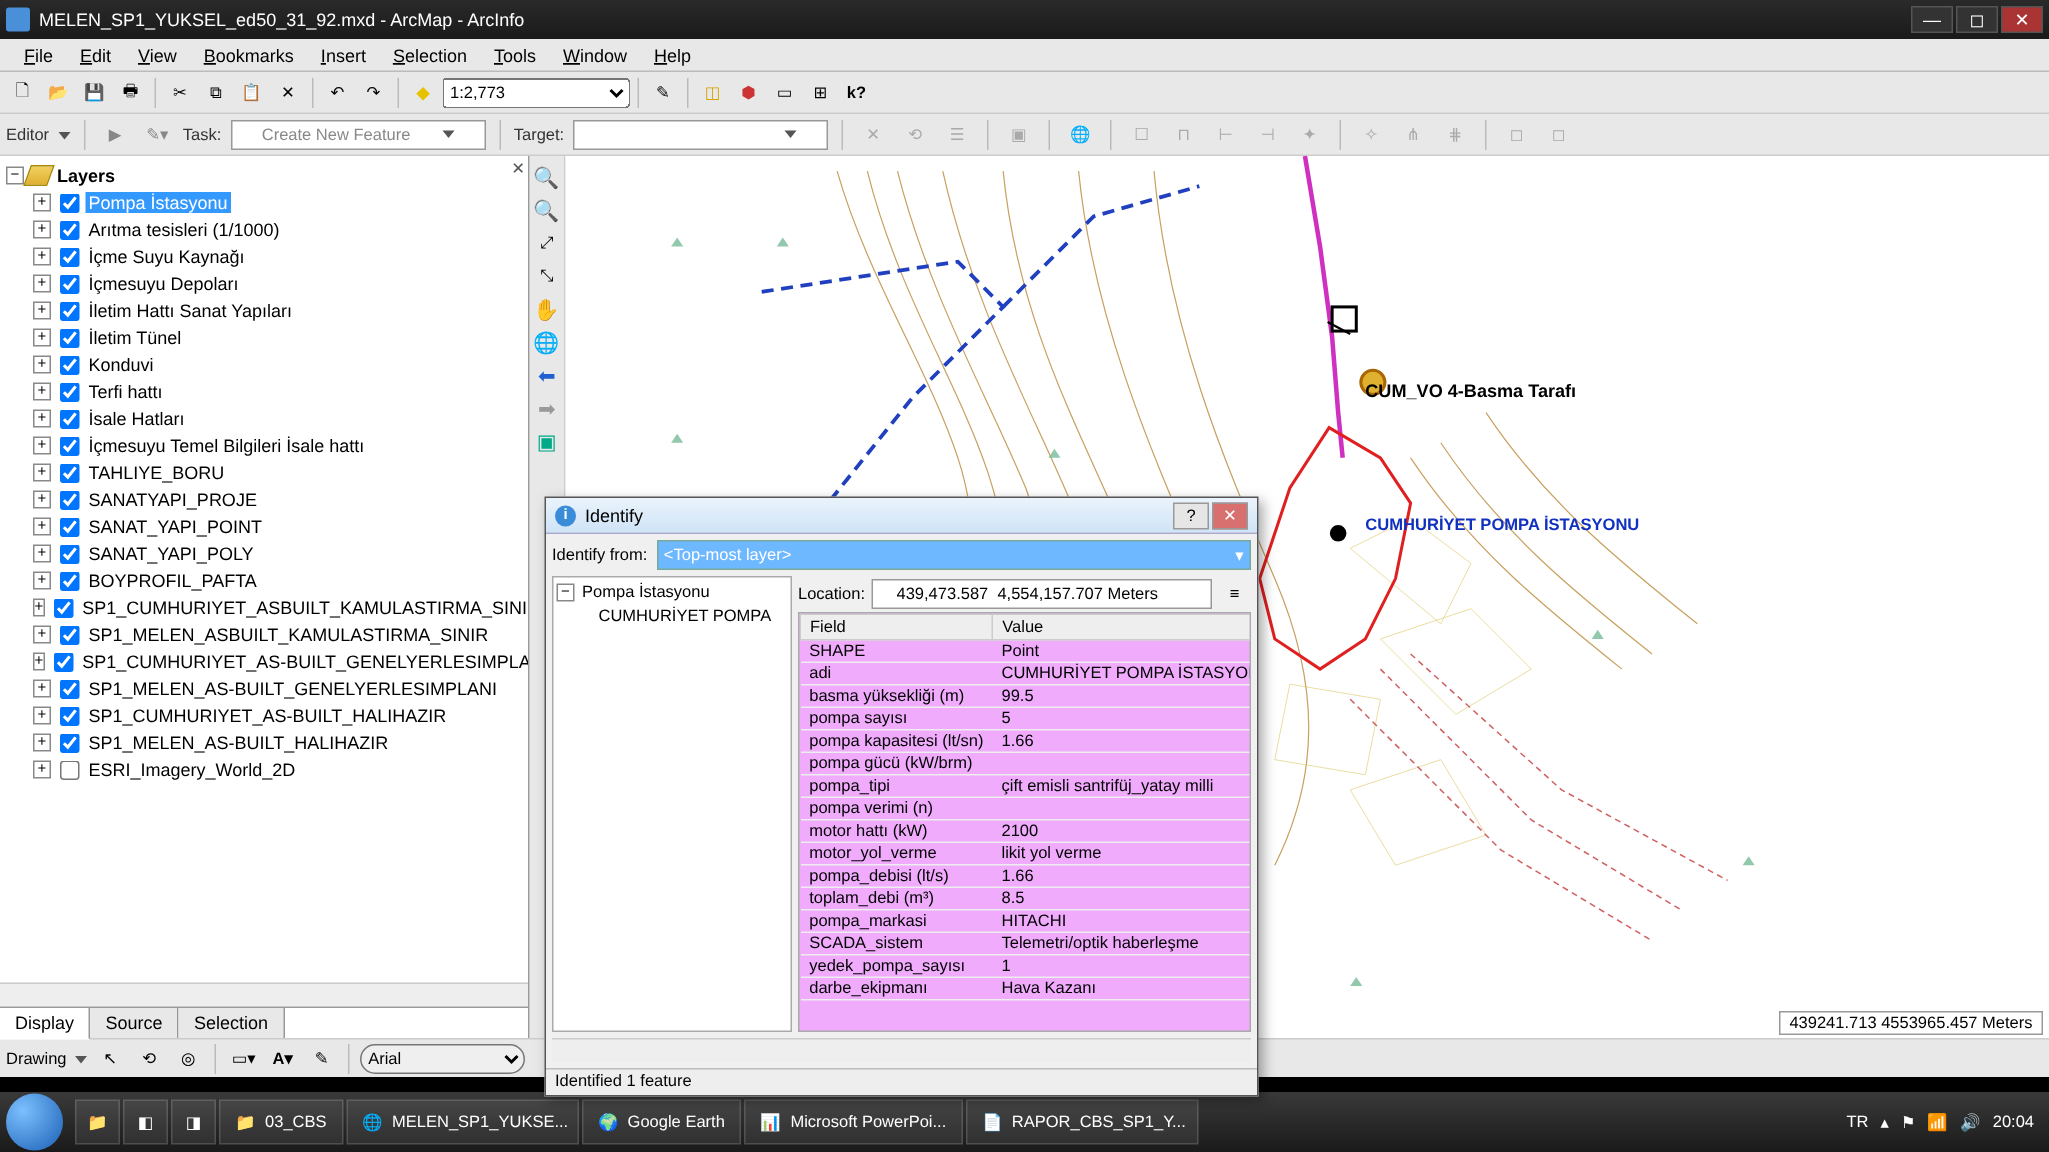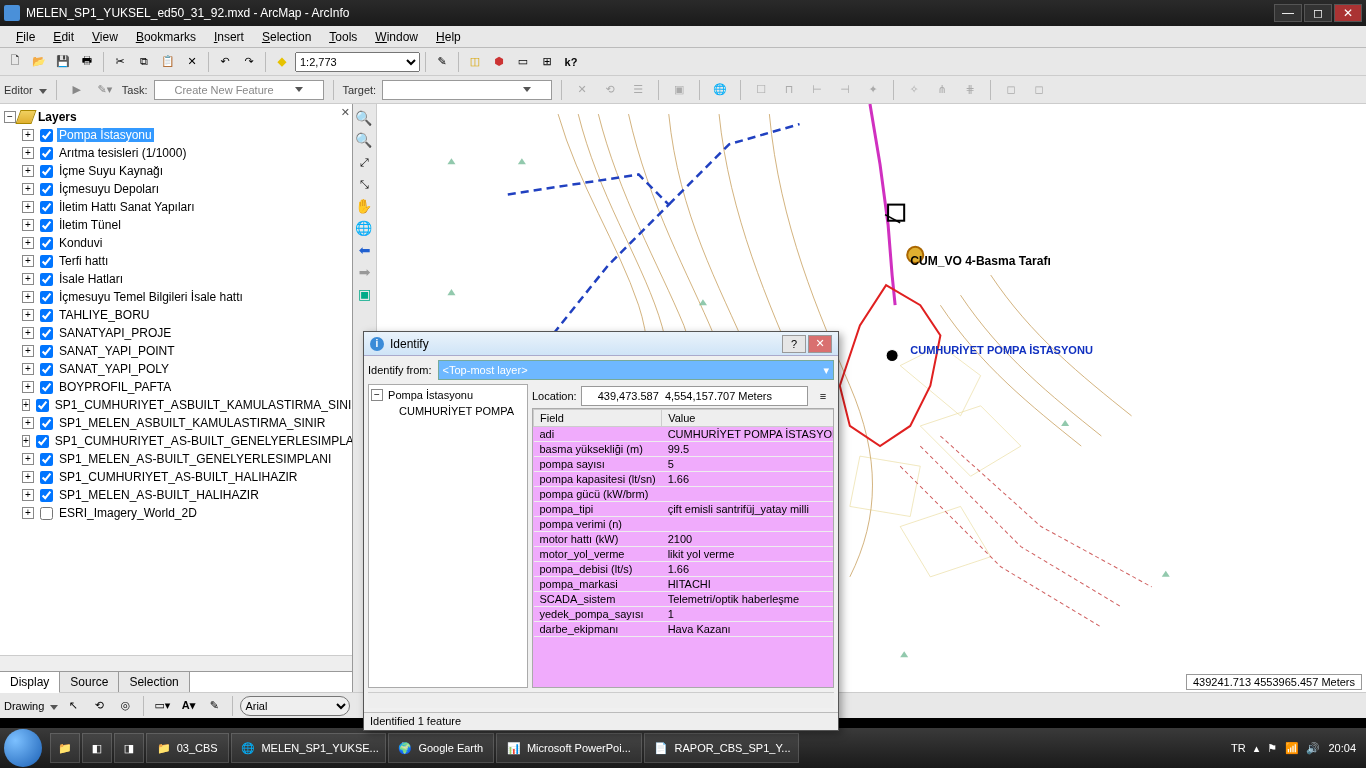--- a/index.html
+++ b/index.html
@@ -415,20 +415,24 @@
         <div class="attr-table">
           <table>
             <thead>
                 <tr>
               <th style="width:48%;">Field</th>
               <th>Value</th>
             </tr>
               </thead>
             <tbody id="attr-body">
                 <tr>
+                  <td>SHAPE</td>
+                  <td>Point</td>
+                </tr>
+                <tr>
                   <td>adi</td>
                   <td>CUMHURİYET POMPA İSTASYONU</td>
                 </tr>
                 <tr>
                   <td>basma yüksekliği (m)</td>
                   <td>99.5</td>
                 </tr>
                 <tr>
                   <td>pompa sayısı</td>
                   <td>5</td>
@@ -453,20 +457,24 @@
                   <td>motor hattı (kW)</td>
                   <td>2100</td>
                 </tr>
                 <tr>
                   <td>motor_yol_verme</td>
                   <td>likit yol verme</td>
                 </tr>
                 <tr>
                   <td>pompa_debisi (lt/s)</td>
                   <td>1.66</td>
+                </tr>
+                <tr>
+                  <td>toplam_debi (m³)</td>
+                  <td>8.5</td>
                 </tr>
                 <tr>
                   <td>pompa_markasi</td>
                   <td>HITACHI</td>
                 </tr>
                 <tr>
                   <td>SCADA_sistem</td>
                   <td>Telemetri/optik haberleşme</td>
                 </tr>
                 <tr>

